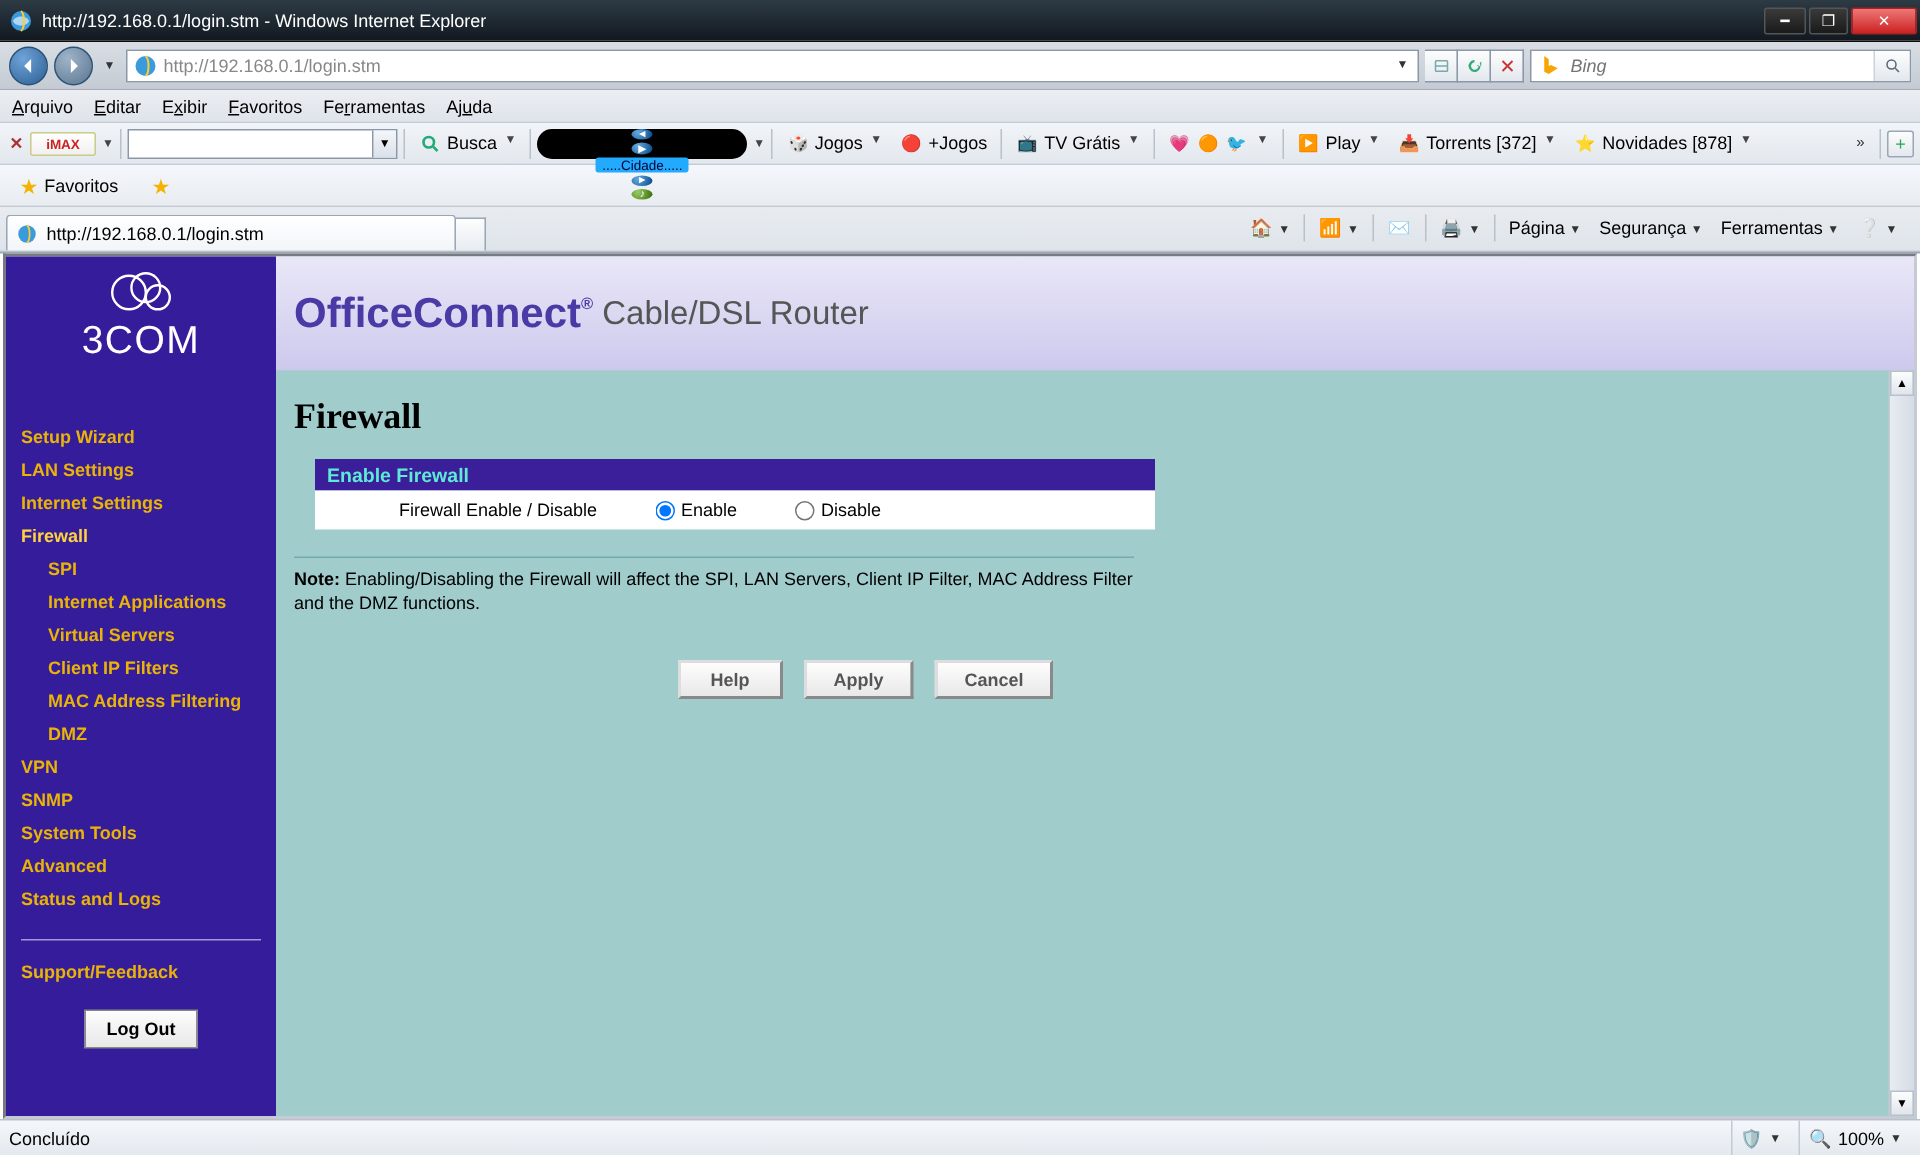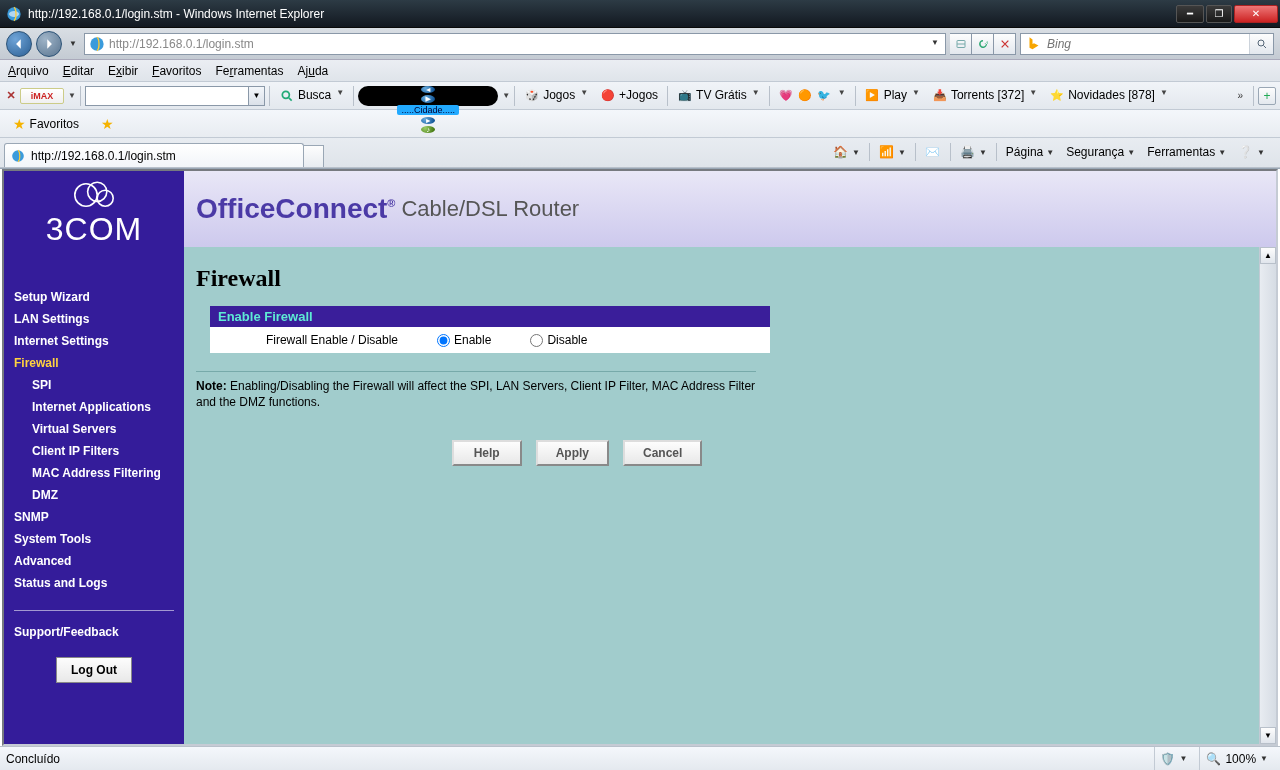--- a/index.html
+++ b/index.html
@@ -68,21 +68,21 @@
 
   
   .page-wrap { display: flex; height: calc(770px - 28px - 32px - 22px - 28px - 28px - 30px - 24px); border-top: 1px solid #9aa7b5; background:#fff; }
   .page-wrap-inset { margin: 0 2px 0 2px; border: 2px inset #c5cbd4; height:100%; display:flex; width:100%; }
   .sidebar { width: 180px; background: #2a1b8f; background: #2f1ca2; background: #320aa0; background: #35129e; background: #3b1aa4; background: #3c1ca6; }
   .sidebar { width: 180px; background: #2f1f9a; background: #32199d; background: #3a1ea8; }
   .sidebar { width: 180px; background: #341c9a; color: #fff; padding-bottom: 20px; }
   .logo-area { text-align: center; padding: 8px 0 4px; }
   .logo-text { font-family: Arial, sans-serif; font-size: 28px; font-weight: 200; letter-spacing: 1px; display:flex; align-items:center; justify-content:center; gap:4px;}
   .nav { padding: 34px 0 0 0; }
-  .nav a { display: block; padding: 4px 10px; color: #ffffff; font-size: 12px; font-weight: bold; text-decoration: none; }
+  .nav a { display: block; padding: 4px 10px; color: #eab308; font-size: 12px; font-weight: bold; text-decoration: none; }
   .nav a.sub { padding-left: 28px; }
   .nav a.active { color: #ffd23f; }
   .nav .divider { height: 1px; background: rgba(255,255,255,0.55); margin: 16px 10px 10px; }
   .logout-wrap { text-align: center; margin-top: 14px; }
   .logout-btn { padding: 5px 14px; font-size: 12px; font-weight: bold; background: linear-gradient(#fdfdfd,#e8e8e8); border: 1px solid #888; cursor: pointer; }
 
   .content-area { flex: 1; display: flex; flex-direction: column; background: #9ec8c9; background: #a3cdcd; background: #a5d0d0; }
   .content-area { flex:1; background: #a1cccc; }
   .brand-banner { height: 76px; background: linear-gradient(#e9e7f7, #cdc9ed); display: flex; align-items: center; padding-left: 12px; }
   .brand-main { font-family: "Trebuchet MS", Arial; font-size: 28px; font-weight: bold; color: #4b3aa6; }
@@ -327,33 +327,34 @@
   <div class="page-wrap-inset">
   <div class="sidebar">
     <div class="logo-area">
       <div class="logo-text">
         <svg width="50" height="32" viewBox="0 0 60 40">
               <ellipse cx="20" cy="20" rx="14" ry="14" fill="none" stroke="#fff" stroke-width="2"></ellipse>
               <ellipse cx="34" cy="16" rx="12" ry="12" fill="none" stroke="#fff" stroke-width="2"></ellipse>
               <ellipse cx="44" cy="24" rx="10" ry="10" fill="none" stroke="#fff" stroke-width="2"></ellipse>
             </svg>
       </div>
-      <div style="font-size:32px; font-weight:300; letter-spacing:1px;">3COM</div>
+      <div style="font-size:26px; font-weight:300; letter-spacing:1px;">3COM</div>
     </div>
     <div class="nav">
       <a href="#">Setup Wizard</a>
       <a href="#">LAN Settings</a>
       <a href="#">Internet Settings</a>
       <a href="#" class="active">Firewall</a>
       <a href="#" class="sub">SPI</a>
       <a href="#" class="sub">Internet Applications</a>
       <a href="#" class="sub">Virtual Servers</a>
       <a href="#" class="sub">Client IP Filters</a>
       <a href="#" class="sub">MAC Address Filtering</a>
       <a href="#" class="sub">DMZ</a>
+      <a href="#">VPN</a>
       <a href="#">SNMP</a>
       <a href="#">System Tools</a>
       <a href="#">Advanced</a>
       <a href="#">Status and Logs</a>
       <div class="divider"></div>
       <a href="#">Support/Feedback</a>
       <div class="logout-wrap">
         <button class="logout-btn">Log Out</button>
       </div>
     </div>

